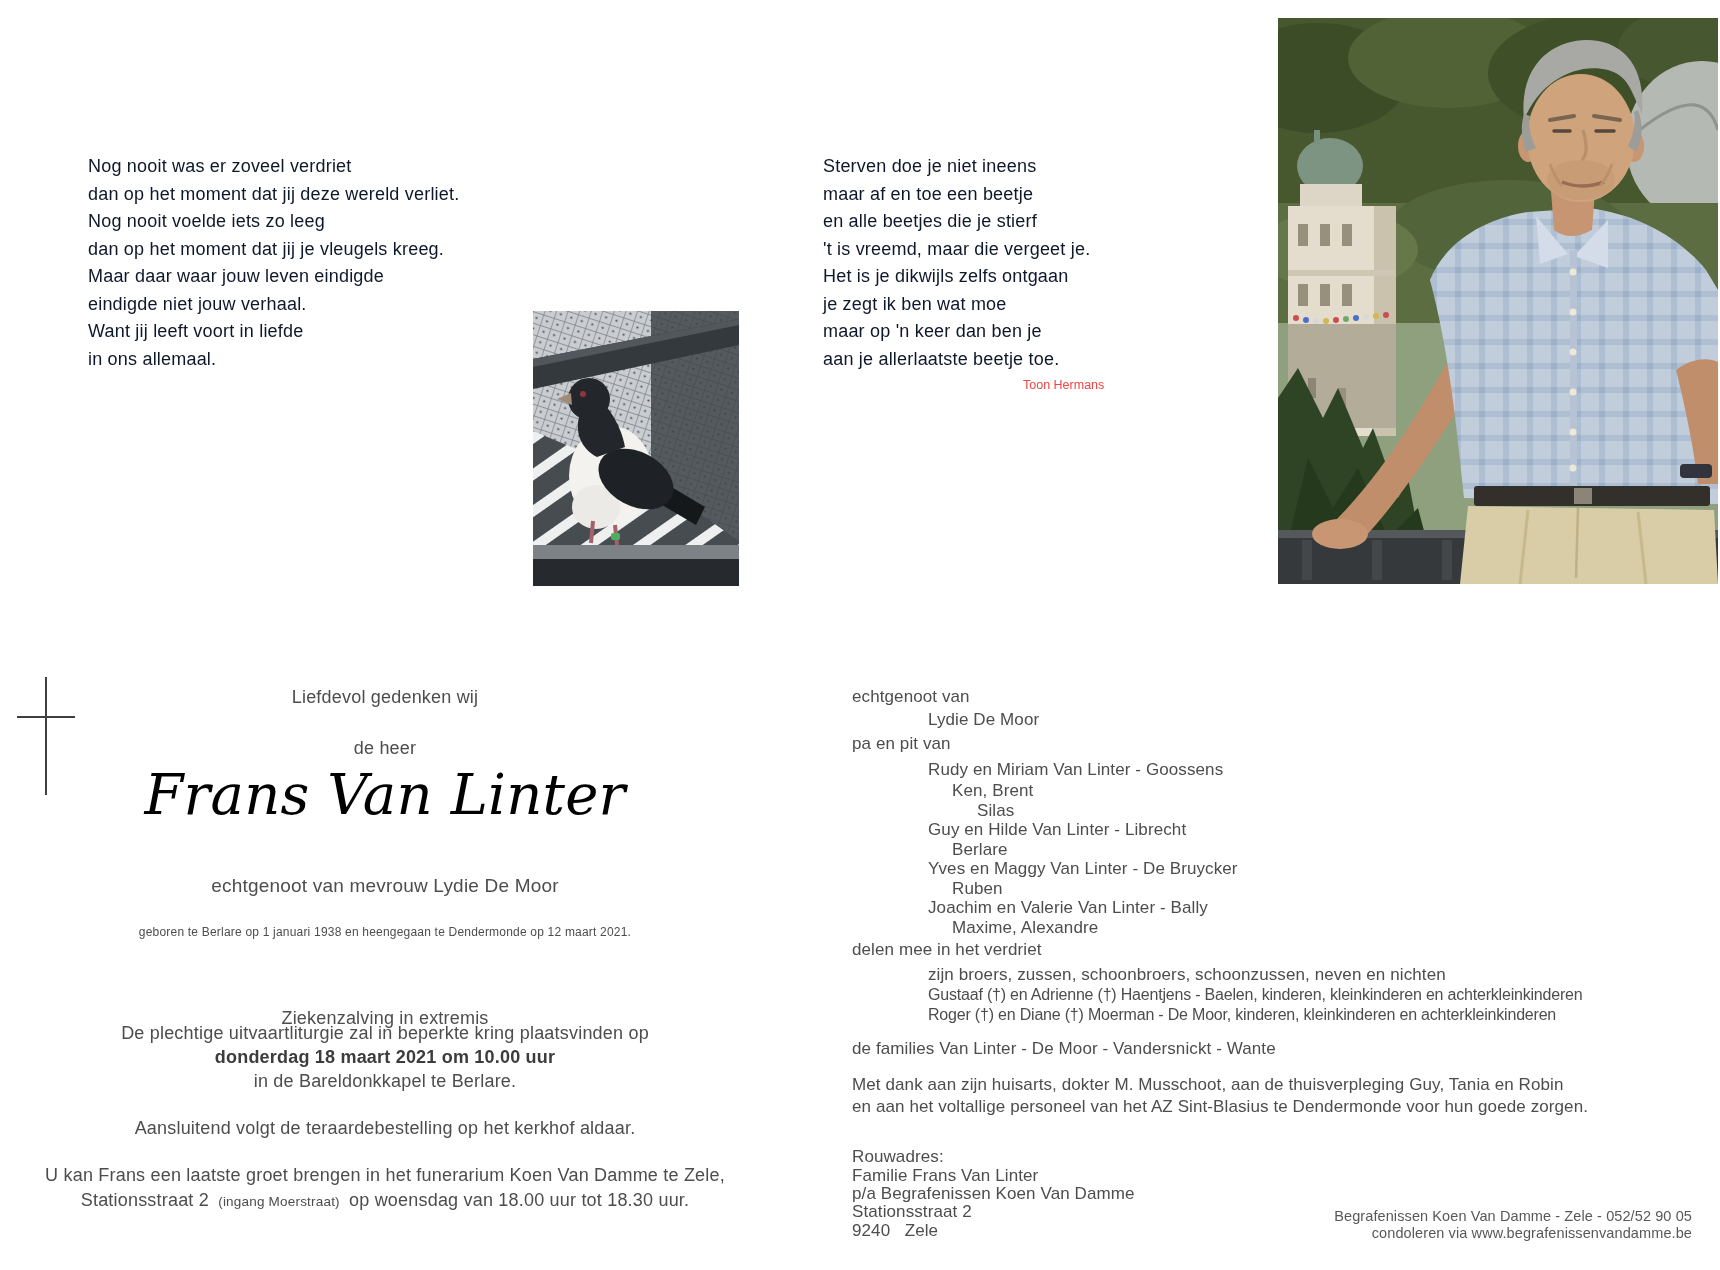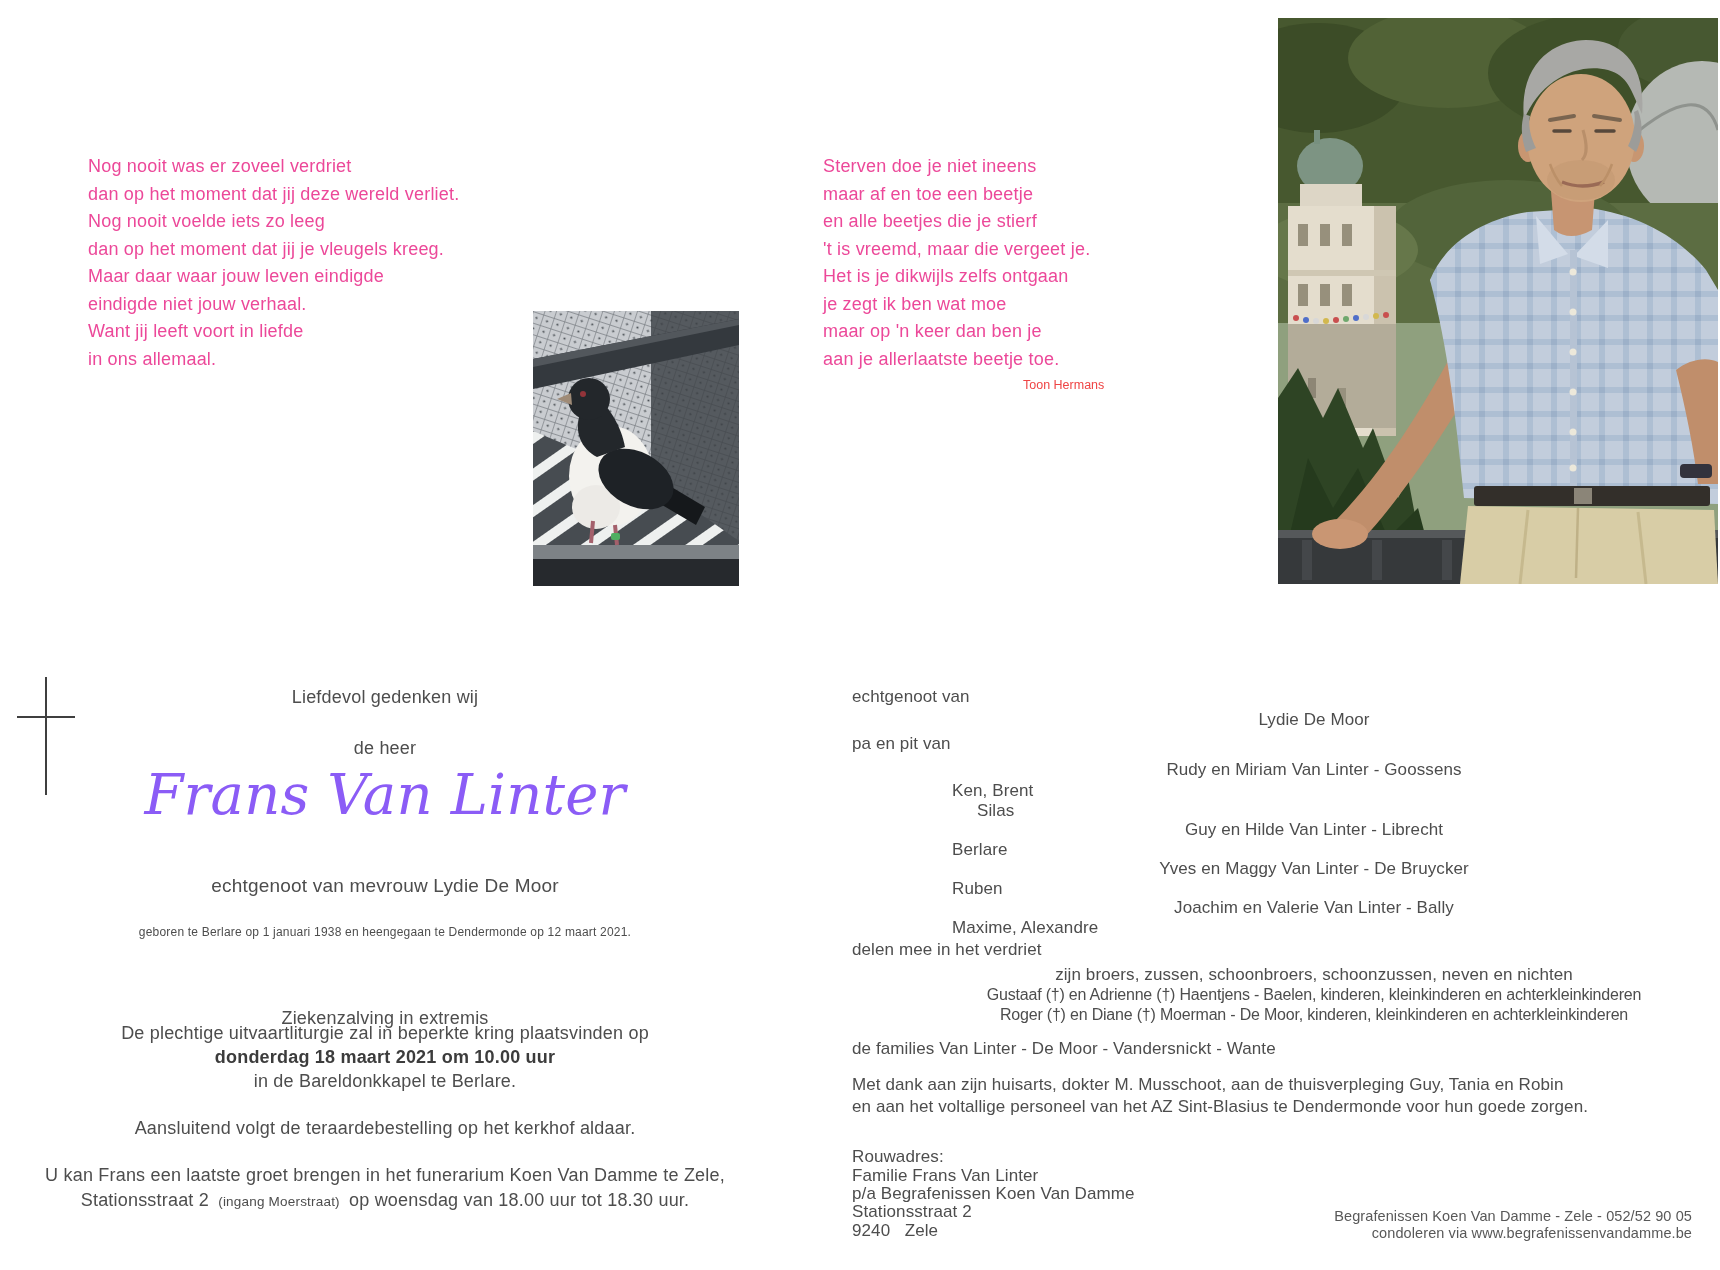--- a/index.html
+++ b/index.html
@@ -1,51 +1,51 @@
 <!DOCTYPE html>
 <html><head>
 <meta charset="utf-8">
 <style>
   html,body{margin:0;padding:0;background:#ffffff;}
   .page{position:relative;width:1720px;height:1270px;background:#ffffff;overflow:hidden;
         font-family:"Liberation Sans",sans-serif;color:#4d4d4d;}
   
-  .poem{position:absolute;font-size:18px;line-height:27.5px;letter-spacing:.2px;color:#ec4899;}
+  .poem{position:absolute;font-size:18px;line-height:27.5px;letter-spacing:.2px;color:#0f172a;}
   .poem-left{left:88px;top:153px;}
   .poem-right{left:823px;top:153px;}
   .attribution{position:absolute;left:1023px;top:378px;font-size:12.5px;color:#ef4444;}
   
   .photo{position:absolute;overflow:hidden;}
   .pigeon{left:533px;top:311px;width:206px;height:275px;}
   .portrait{left:1278px;top:18px;width:440px;height:566px;}
   
   .cross-v{position:absolute;left:45px;top:677px;width:2px;height:118px;background:#3f3f3f;}
   .cross-h{position:absolute;left:17px;top:716px;width:58px;height:2px;background:#3f3f3f;}
   
   .memorial{position:absolute;left:35px;top:0;width:700px;text-align:center;}
   .mline{position:absolute;width:700px;font-size:18px;letter-spacing:.2px;color:#4d4d4d;}
   .m-intro{top:687px;}
   .m-salut{top:738px;}
-  .m-name{top:762px;font-family:"DejaVu Serif",serif;font-style:italic;font-size:56px;color:#8b5cf6;}
+  .m-name{top:762px;font-family:"DejaVu Serif",serif;font-style:italic;font-size:56px;color:#000000;}
   .m-spouse{top:875px;font-size:19px;}
   .m-born{top:925px;font-size:12px;}
   .m-sacrament{top:1008px;}
   .m-svc1{top:1023px;}
   .m-svcdate{top:1047px;font-weight:bold;color:#3c3c3c;}
   .m-svcloc{top:1071px;}
   .m-burial{top:1118px;}
   .m-visit1{top:1165px;}
   .m-visit2{top:1190px;}
   .small-note{font-size:13.5px;margin:0 4px;}
   
   .family-col{position:absolute;left:852px;top:687px;width:848px;font-size:17px;letter-spacing:.1px;}
   .fam-row{line-height:19.5px;}
   .fam-row.condensed{font-size:16px;letter-spacing:-.2px;}
   .indent-0{padding-left:0;}
-  .indent-1{padding-left:76px;text-align:center;}
+  .indent-1{padding-left:76px;}
   .indent-2{padding-left:100px;}
   .indent-3{padding-left:125px;}
   #family-list .fam-row:nth-child(2){margin-top:3px;}
   #family-list .fam-row:nth-child(3){margin-top:5px;}
   #family-list .fam-row:nth-child(4){margin-top:6px;}
   #family-list .fam-row:nth-child(5){margin-top:2px;}
   #family-list .fam-row:nth-child(13){margin-top:3px;}
   #family-list .fam-row:nth-child(14){margin-top:5px;}
   #family-list .fam-row:nth-child(15){margin-top:1px;}
   .families-line{margin-top:15px;line-height:20px;}

